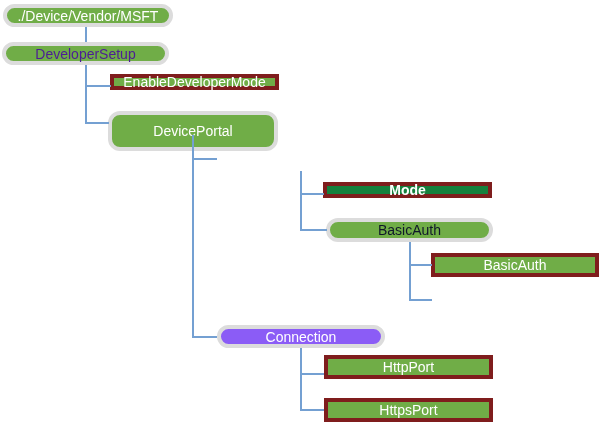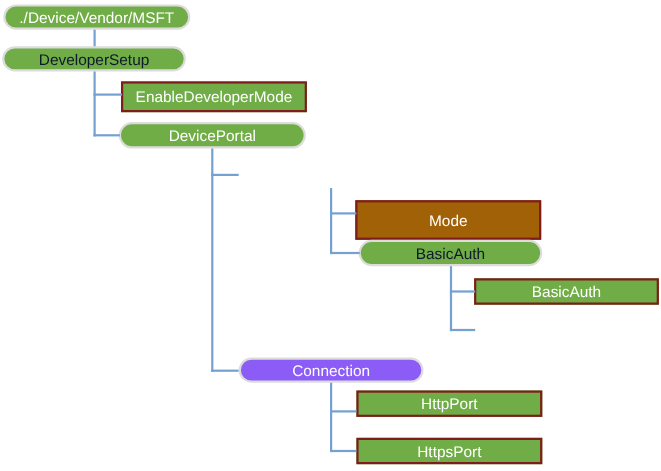--- a/index.html
+++ b/index.html
@@ -12,40 +12,40 @@
   }
   .diagram {
     position: absolute; left: 0; top: 0;
     width: 601px; height: 428px;
   }
   .node {
     position: absolute;
     box-sizing: border-box;
     display: flex; align-items: center; justify-content: center;
     background: #70ad47;
-    border: 2px solid #7f1d1d;
+    border: 4px solid #7f1d1d;
     color: #ffffff;
     font-size: 14px;
     line-height: 1;
     white-space: nowrap;
     text-align: center;
   }
   .node.pill { border-radius: 12px; border-color: #dcdcdc; }
   .node.rect { border-radius: 0; }
   .seg { position: absolute; background: #74a0d2; }
 </style>
 </head>
 <body>
 
 <div class="diagram">
     <div class="node pill" style="left: 3px; top: 4px; width: 170px; height: 23px; background: rgb(112, 173, 71); color: rgb(255, 255, 255);">./Device/Vendor/MSFT</div>
-    <div class="node pill" style="left: 2px; top: 42px; width: 167px; height: 23px; background: rgb(112, 173, 71); color: #0f172a;">DeveloperSetup</div>
-    <div class="node rect" style="left: 110px; top: 74px; width: 169px; height: 28px; background: rgb(112, 173, 71); color: rgb(255, 255, 255);">EnableDeveloperMode</div>
-    <div class="node pill" style="left: 108px; top: 111px; width: 170px; height: 24px; background: rgb(112, 173, 71); color: rgb(255, 255, 255);">DevicePortal</div>
-    <div class="node rect" style="left: 323px; top: 182px; width: 169px; height: 36px; background: #a16207; color: rgb(255, 255, 255);">Mode</div>
+    <div class="node pill" style="left: 2px; top: 42px; width: 167px; height: 23px; background: rgb(112, 173, 71); color: #4c1d95;">DeveloperSetup</div>
+    <div class="node rect" style="left: 110px; top: 74px; width: 169px; height: 16px; background: rgb(112, 173, 71); color: rgb(255, 255, 255);">EnableDeveloperMode</div>
+    <div class="node pill" style="left: 108px; top: 111px; width: 170px; height: 40px; background: rgb(112, 173, 71); color: rgb(255, 255, 255);">DevicePortal</div>
+    <div class="node rect" style="left: 323px; top: 182px; width: 169px; height: 16px; background: #15803d; color: rgb(255, 255, 255); font-weight: bold;">Mode</div>
     <div class="node pill" style="left: 326px; top: 218px; width: 167px; height: 24px; background: rgb(112, 173, 71); color: #0f172a;">BasicAuth</div>
     <div class="node rect" style="left: 431px; top: 253px; width: 168px; height: 24px; background: rgb(112, 173, 71); color: rgb(255, 255, 255);">BasicAuth</div>
     <div class="node pill" style="left: 217px; top: 325px; width: 168px; height: 23px; background: #8b5cf6; color: rgb(255, 255, 255);">Connection</div>
     <div class="node rect" style="left: 324px; top: 355px; width: 169px; height: 24px; background: rgb(112, 173, 71); color: rgb(255, 255, 255);">HttpPort</div>
     <div class="node rect" style="left: 324px; top: 398px; width: 169px; height: 24px; background: rgb(112, 173, 71); color: rgb(255, 255, 255);">HttpsPort</div>
     <div class="seg" style="left: 85px; top: 27px; width: 2px; height: 15px; background: rgb(116, 160, 210);"></div>
     <div class="seg" style="left: 85px; top: 65px; width: 2px; height: 59px; background: rgb(116, 160, 210);"></div>
     <div class="seg" style="left: 85px; top: 85px; width: 26px; height: 2px; background: rgb(116, 160, 210);"></div>
     <div class="seg" style="left: 85px; top: 122px; width: 24px; height: 2px; background: rgb(116, 160, 210);"></div>
     <div class="seg" style="left: 192px; top: 135px; width: 2px; height: 203px; background: rgb(116, 160, 210);"></div>

